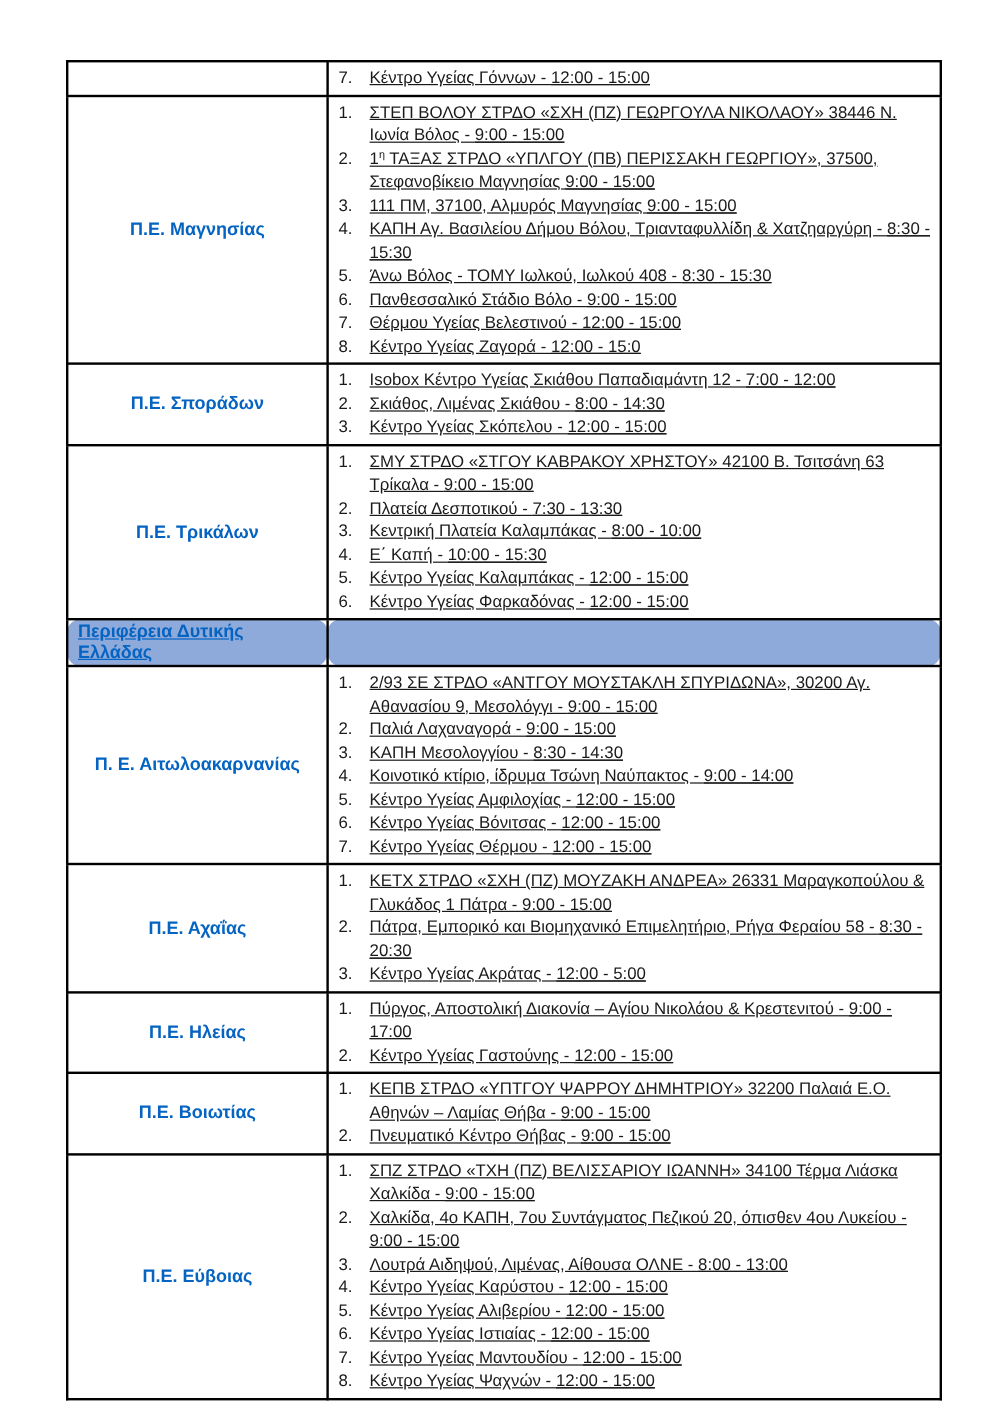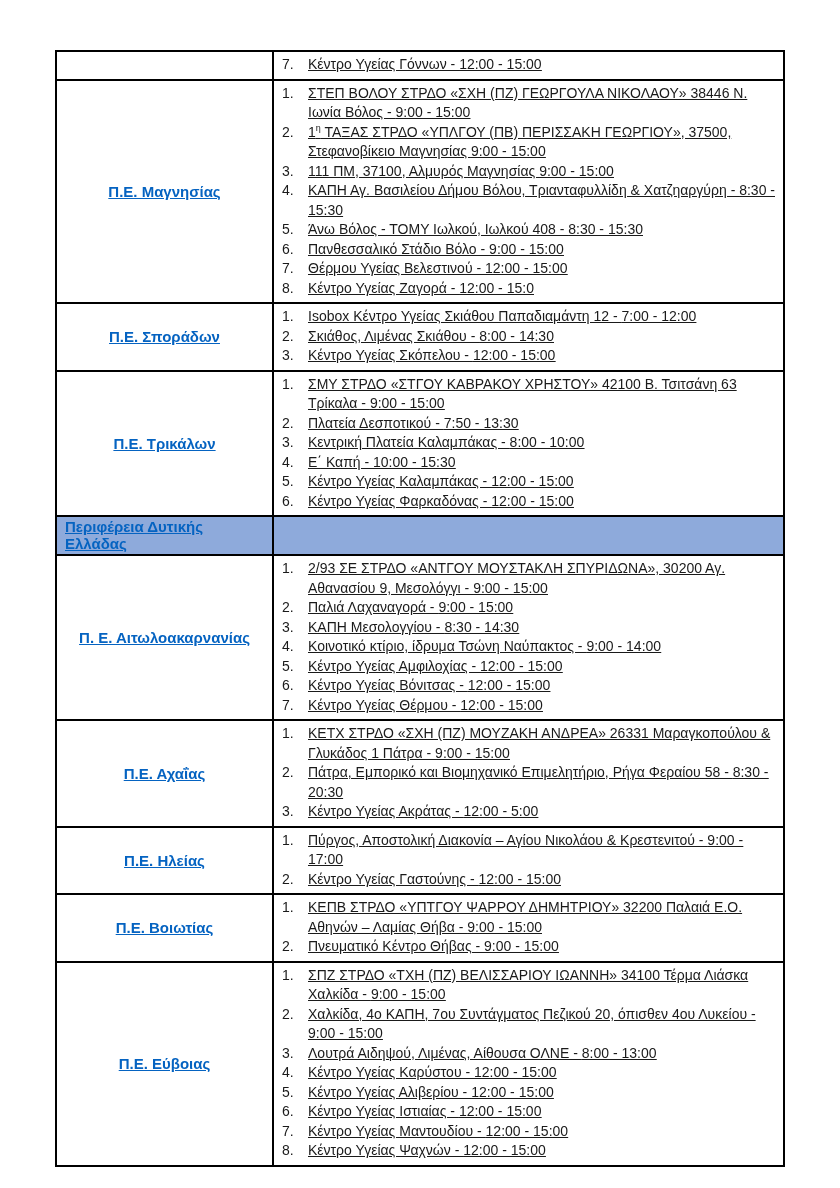--- a/index.html
+++ b/index.html
@@ -26,38 +26,38 @@
   .col-region { width: 217px; }
   .doc-table td {
     border: 2px solid #000000;
   }
   .region-cell {
     text-align: center;
     vertical-align: middle;
     font-weight: 700;
     font-size: 15px;
     color: var(--region-blue, #0563C1);
-    text-decoration: underline;
     padding: 2px 4px;
   }
   .items-cell {
     vertical-align: middle;
     padding: 3px 6px 4px 8px;
     font-size: 14px;
     line-height: 19.5px;
     color: #1a1a1a;
   }
   .item { display: flex; align-items: flex-start; }
   .item-num { flex: 0 0 26px; }
   .item-text { flex: 1; text-decoration: underline; }
   .time { text-decoration: underline; }
   .sup { vertical-align: super; font-size: 9px; line-height: 0; }
   .banner-row td {
     background: var(--banner-bg, #8EAADB);
     height: 22px;
+    border-radius: 11px;
   }
   .banner-label {
     font-weight: 700;
     font-size: 15px;
     color: var(--region-blue, #0563C1);
     text-decoration: underline;
     padding: 1px 4px 2px 8px;
     vertical-align: middle;
   }
 </style>
@@ -136,21 +136,21 @@
         </tr>
         <tr class="entry-row">
           <td class="region-cell">Π.Ε. Τρικάλων</td>
           <td class="items-cell">
             <div class="item">
               <span class="item-num">1.</span>
               <span class="item-text"><span>ΣΜΥ ΣΤΡΔΟ «ΣΤΓΟΥ ΚΑΒΡΑΚΟΥ ΧΡΗΣΤΟΥ» 42100 Β. Τσιτσάνη 63 Τρίκαλα - </span><span class="time">9:00 - 15:00</span></span>
             </div>
             <div class="item">
               <span class="item-num">2.</span>
-              <span class="item-text"><span>Πλατεία Δεσποτικού - </span><span class="time">7:50 - 13:30</span></span>
+              <span class="item-text"><span>Πλατεία Δεσποτικού - </span><span class="time">7:30 - 13:30</span></span>
             </div>
             <div class="item">
               <span class="item-num">3.</span>
               <span class="item-text"><span>Κεντρική Πλατεία Καλαμπάκας - </span><span class="time">8:00 - 10:00</span></span>
             </div>
             <div class="item">
               <span class="item-num">4.</span>
               <span class="item-text"><span>Ε΄ Καπή - </span><span class="time">10:00 - 15:30</span></span>
             </div>
             <div class="item">

